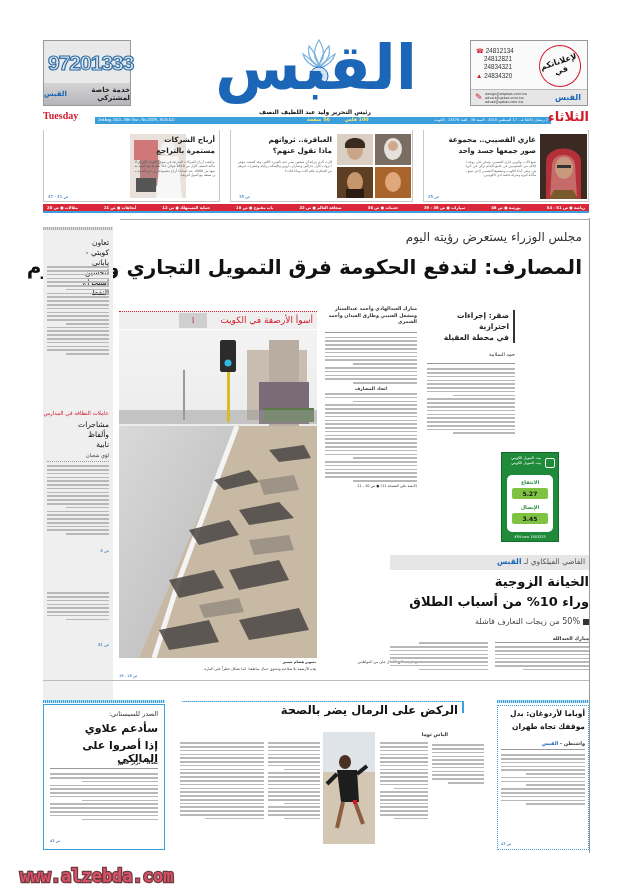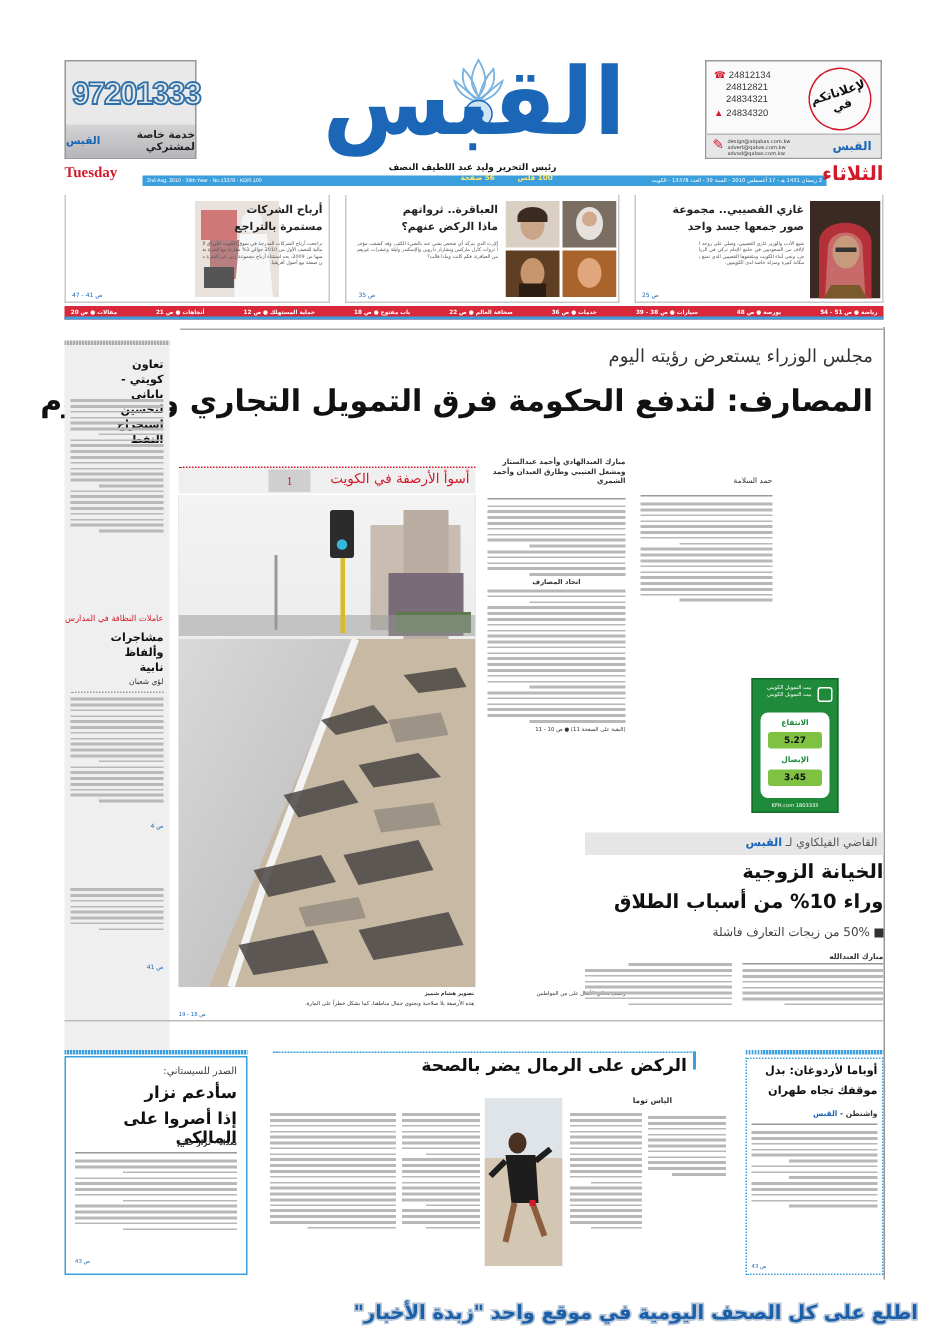--- a/index.html
+++ b/index.html
@@ -51,21 +51,21 @@
   .t3 { left: 43px; width: 177px; }
 
   
   .indexbar { left: 43px; top: 204px; width: 546px; height: 9px; background: #d8283a; border-bottom: 2px solid #3a9fdc; }
   .indexbar .items { display: flex; flex-direction: row-reverse; justify-content: space-between; padding: 0 4px; font-size: 3.8px; color: #fff; line-height: 8px; font-weight: bold; direction: rtl; }
   .kicker { right: 50px; top: 230px; font-size: 12px; color: #333; direction: rtl; }
   .headline { right: 50px; top: 255px; font-size: 20px; font-weight: bold; color: #111; direction: rtl; letter-spacing: -0.5px; }
 
   .side-left { left: 43px; top: 230px; width: 70px; height: 470px; background: #efefef; }
   .side-left .topline { position: absolute; left: 0; top: -3px; width: 70px; height: 3px; background: repeating-linear-gradient(90deg, #aaa 0 1px, #ddd 1px 2px); }
-  .side-left h3 { position: absolute; right: 4px; font-size: 7.5px; line-height: 10px; font-weight: bold; color: #111; direction: rtl; text-align: right; margin-left: 36px; }
+  .side-left h3 { position: absolute; right: 4px; font-size: 7.5px; line-height: 10px; font-weight: normal; color: #111; direction: rtl; text-align: right; margin-left: 36px; }
   .side-left .red-k { position: absolute; right: 4px; font-size: 5.5px; color: #d21a2a; direction: rtl; }
   .side-left .by { position: absolute; right: 4px; font-size: 5px; color: #333; direction: rtl; }
   .side-left .col { position: absolute; left: 4px; right: 4px; }
 
   .photo-head { left: 119px; top: 311px; width: 198px; height: 18px; border-top: 1px dotted #d21a2a; background: #efefef; }
   .photo-head .ttl { position: absolute; right: 4px; top: 3px; font-size: 9px; color: #d21a2a; direction: rtl; }
   .photo-head .num { position: absolute; left: 60px; top: 1px; width: 28px; height: 15px; background: #cfcfcf; color: #d21a2a; font-family: "Liberation Serif", serif; font-size: 8px; text-align: center; line-height: 15px; }
 
   .main-photo { left: 119px; top: 330px; width: 198px; height: 328px; overflow: hidden; background: #cfcfcf; }
   .caption { font-size: 3.6px; color: #333; direction: rtl; }
@@ -205,21 +205,21 @@
     <ellipse cx="56" cy="15" rx="9" ry="11" fill="#e6e1dc"></ellipse>
       <ellipse cx="56" cy="12" rx="5" ry="5" fill="#d0a98f"></ellipse>
     <rect x="0" y="33" width="36" height="31" fill="#5e3f24"></rect>
     <ellipse cx="18" cy="48" rx="8" ry="10" fill="#c8966c"></ellipse>
       <rect x="9" y="55" width="18" height="9" fill="#2b1d12"></rect>
     <rect x="38" y="33" width="36" height="31" fill="#a9642c"></rect>
     <ellipse cx="56" cy="48" rx="8" ry="10" fill="#e0a67c"></ellipse>
   </svg>
   <div class="title" style="right:80px;top:4px">
     <div>العباقرة.. ثرواتهم</div>
-    <div>ماذا الركض عنهم؟</div>
+    <div>ماذا تقول عنهم؟</div>
   </div>
   <div class="txt" style="right:80px;top:30px;width:94px;height:26px;overflow:hidden">الإرث الذي يتركه أي شخص يشي عنه بالشيء الكثير، وقد كشفت مؤخراً ثروات كارل ماركس وتشارلز داروين والإسكندر وليلة وعشرات غيرهم من العباقرة، فكم كانت وماذا قالت؟</div>
   <div class="pg" style="left:8px;top:64px">ص 35</div>
 </div>
 
 <div class="abs teaser t3">
   <svg class="img" style="left:86px;top:4px;width:56px;height:64px" viewBox="0 0 56 64">
     <rect width="56" height="64" fill="#e8e1dc"></rect>
     <rect x="4" y="6" width="24" height="20" fill="#c64b4b" opacity=".7"></rect>
     <rect x="10" y="26" width="30" height="26" fill="#8f2f33" opacity=".55"></rect>
@@ -418,20 +418,24 @@
       <div class="filler-line"></div>
       <div class="filler-line"></div>
       <div class="filler-line"></div>
       <div class="filler-line"></div>
       <div class="filler-line short"></div>
   </div>
   <div class="caption" style="text-align:right;margin-top:2px">(البقية على الصفحة 11) ● ص 10 - 11</div>
 </div>
 
 <div class="abs col-right">
+  <div style="border-right:2px solid #333;padding-right:4px;direction:rtl;text-align:right;font-weight:bold;font-size:7.5px;line-height:11px">
+    <div>صقر: إجراءات احترازية</div>
+    <div>في محطة العقيلة</div>
+  </div>
   <div class="caption" style="text-align:right;font-size:5px;margin-top:8px">حمد السلامة</div>
   <div style="margin-top:6px;border-top:1px solid #999;padding-top:2px">
     <div class="filler-line"></div>
       <div class="filler-line"></div>
       <div class="filler-line"></div>
       <div class="filler-line"></div>
       <div class="filler-line"></div>
       <div class="filler-line"></div>
       <div class="filler-line"></div>
       <div class="filler-line short"></div>
@@ -488,21 +492,21 @@
     <div class="filler-line"></div>
     <div class="filler-line"></div>
     <div class="filler-line short"></div>
 </div>
 
 <div class="abs bottom-divider"></div>
 
 <div class="abs sadr-box">
   <div class="topline"></div>
   <div class="k">الصدر للسيستاني:</div>
-  <div class="h1">سأدعم نزار</div>
+  <div class="h1">سأدعم علاوي</div>
   <div class="h2">إذا أصروا على المالكي</div>
   <div class="by">بغداد - نزار حاتم</div>
   <div class="rule"></div>
   <div class="col">
     <div class="filler-line"></div>
       <div class="filler-line"></div>
       <div class="filler-line short"></div>
     <div class="filler-line"></div>
       <div class="filler-line"></div>
       <div class="filler-line"></div>
@@ -637,14 +641,14 @@
     <div class="filler-line"></div>
       <div class="filler-line"></div>
       <div class="filler-line"></div>
       <div class="filler-line"></div>
       <div class="filler-line short"></div>
   </div>
   <div class="caption" style="position:absolute;left:4px;bottom:4px;color:#1b66b6">ص 43</div>
 </div>
 
 <div class="abs footer">
-  <div class="slogan">اطلع على كل الصحف اليومية في موقع واحد "زبدة الأخبار"</div>
+  <div class="url">www.alzebda.com</div>
 </div>
 
 </body></html>

